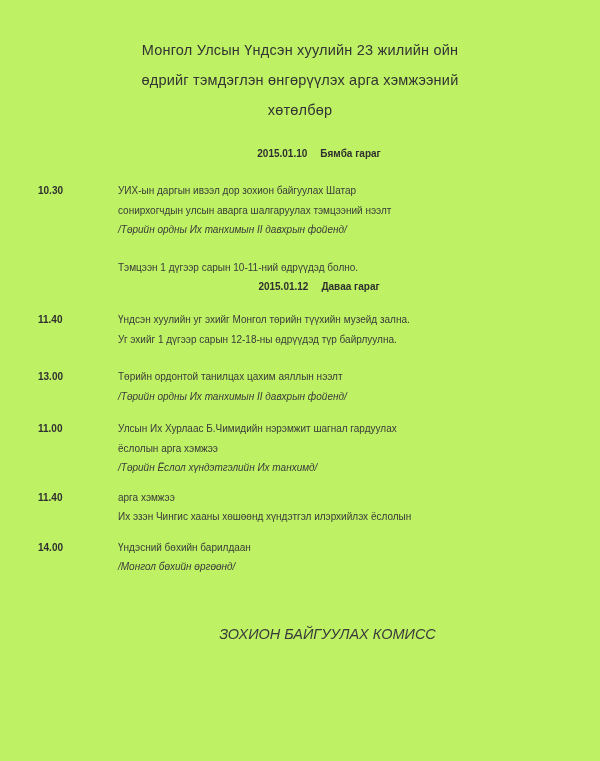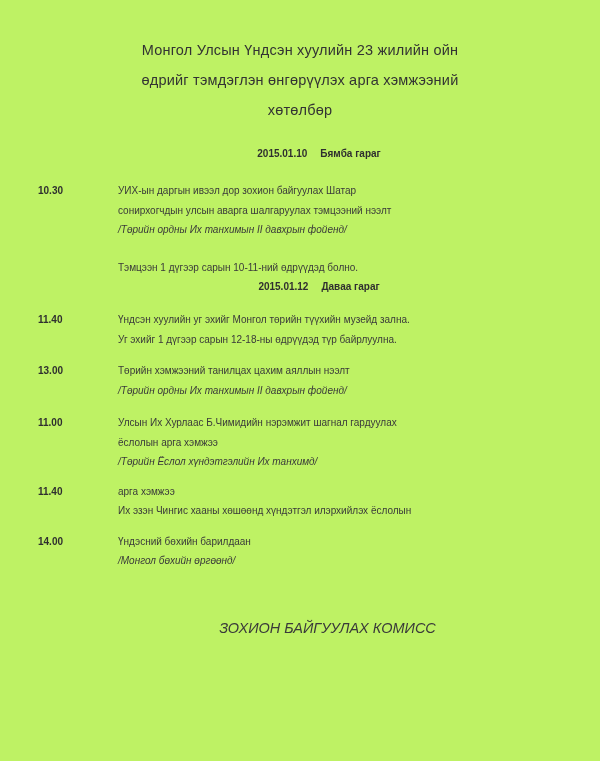--- a/index.html
+++ b/index.html
@@ -51,21 +51,21 @@
     font-style: italic;
     font-size: 14.5px;
     line-height: 18px;
     color: #3a3a3a;
   }
   .mt-19 { margin-top: 19px; }
   .mt-17 { margin-top: 17px; }
   .mt-18 { margin-top: 18px; }
   .mt-7  { }
   .mt-13 { margin-top: 13px; }
-  .mt-14 { margin-top: 12px; }
+  .mt-14 { margin-top: 18px; }
   .mt-28 { margin-top: 28px; }
   .mt-10 { margin-top: 10px; }
   .mt-11 { margin-top: 11px; }
 </style>
 </head>
 <body>
 
 <div class="page">
 
   <header class="doc-title">
@@ -102,21 +102,21 @@
     <div class="time">11.40</div>
     <div class="desc">
       <div class="line">Үндсэн хуулийн уг эхийг Монгол төрийн түүхийн музейд зална.</div>
       <div class="line">Уг эхийг 1 дүгээр сарын 12-18-ны өдрүүдэд түр байрлуулна.</div>
     </div>
   </div>
 
   <div class="event mt-14">
     <div class="time">13.00</div>
     <div class="desc">
-      <div class="line">Төрийн хэмжээний танилцах цахим аяллын нээлт</div>
+      <div class="line">Төрийн ордонтой танилцах цахим аяллын нээлт</div>
       <div class="line venue">/Төрийн ордны Их танхимын II давхрын фойенд/</div>
     </div>
   </div>
 
 
   <div class="event mt-13">
     <div class="time">11.00</div>
     <div class="desc">
       <div class="line">Улсын Их Хурлаас Б.Чимидийн нэрэмжит шагнал гардуулах</div>
       <div class="line">ёслолын арга хэмжээ</div>

